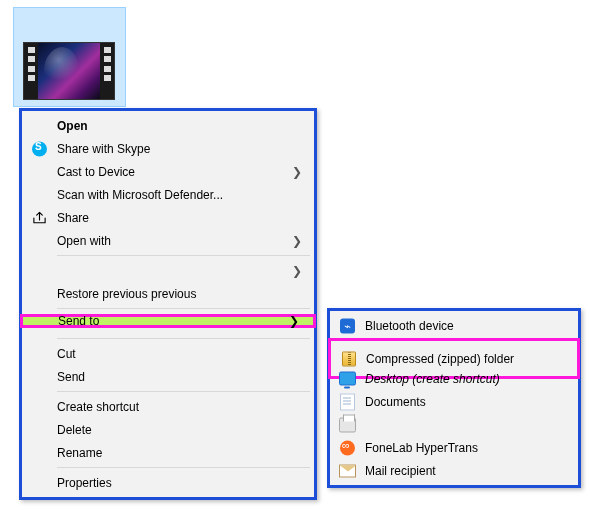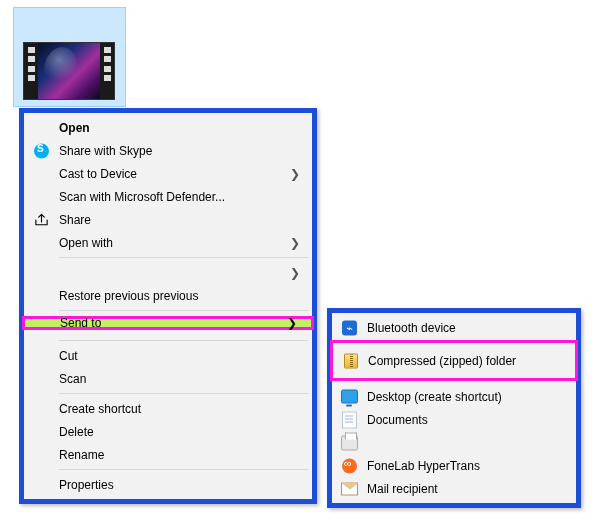--- a/index.html
+++ b/index.html
@@ -58,21 +58,21 @@
     left: 6px; top: 4px; width: 34px; height: 44px;
     background: radial-gradient(circle at 40% 30%, rgba(255,255,255,0.35) 0%, rgba(255,255,255,0) 55%);
     border-radius: 50%;
     transform: rotate(8deg);
   }
 
   
   .menu {
     position: absolute;
     background: #f2f2f2;
-    border: 5px solid #1d4ed8;
+    border: 3px solid #1d4ed8;
     box-shadow: 2px 2px 4px rgba(0,0,0,0.25);
     padding: 3px 2px;
     box-sizing: border-box;
   }
   .menu-main { left: 19px;  top: 108px; width: 298px; }
   .menu-sub  { left: 327px; top: 308px; width: 254px; }
 
   .item {
     display: flex;
     align-items: center;
@@ -140,21 +140,21 @@
     height: 41px;
     border: 3px solid #ff18da;
     box-sizing: border-box;
     display: flex;
     align-items: center;
     padding: 0 10px 0 35px;
     background: #f2f2f2;
   }
   .hl-zip .icon { left: 9px; }
 
-  .sub-after-hl { margin-top: 46px; }
+  .sub-after-hl { margin-top: 30px; font-style: italic; }
 
   
   .ic-skype {
     width: 15px; height: 15px; border-radius: 50%;
     background: #00aff0; position: relative;
   }
   .ic-skype::after {
     content: "S"; color: #fff; font-size: 10px; font-weight: bold;
     position: absolute; left: 3px; top: 0;
   }
@@ -298,21 +298,21 @@
     <span class="chevron">❯</span>
   </div>
 
   <div class="sep after-hl"></div>
 
   <div class="item">
     <span class="lbl">Cut</span>
   </div>
 
   <div class="item">
-    <span class="lbl">Scan</span>
+    <span class="lbl">Send</span>
   </div>
 
   <div class="sep"></div>
 
   <div class="item">
     <span class="lbl">Create shortcut</span>
   </div>
 
   <div class="item">
     <span class="lbl">Delete</span>

